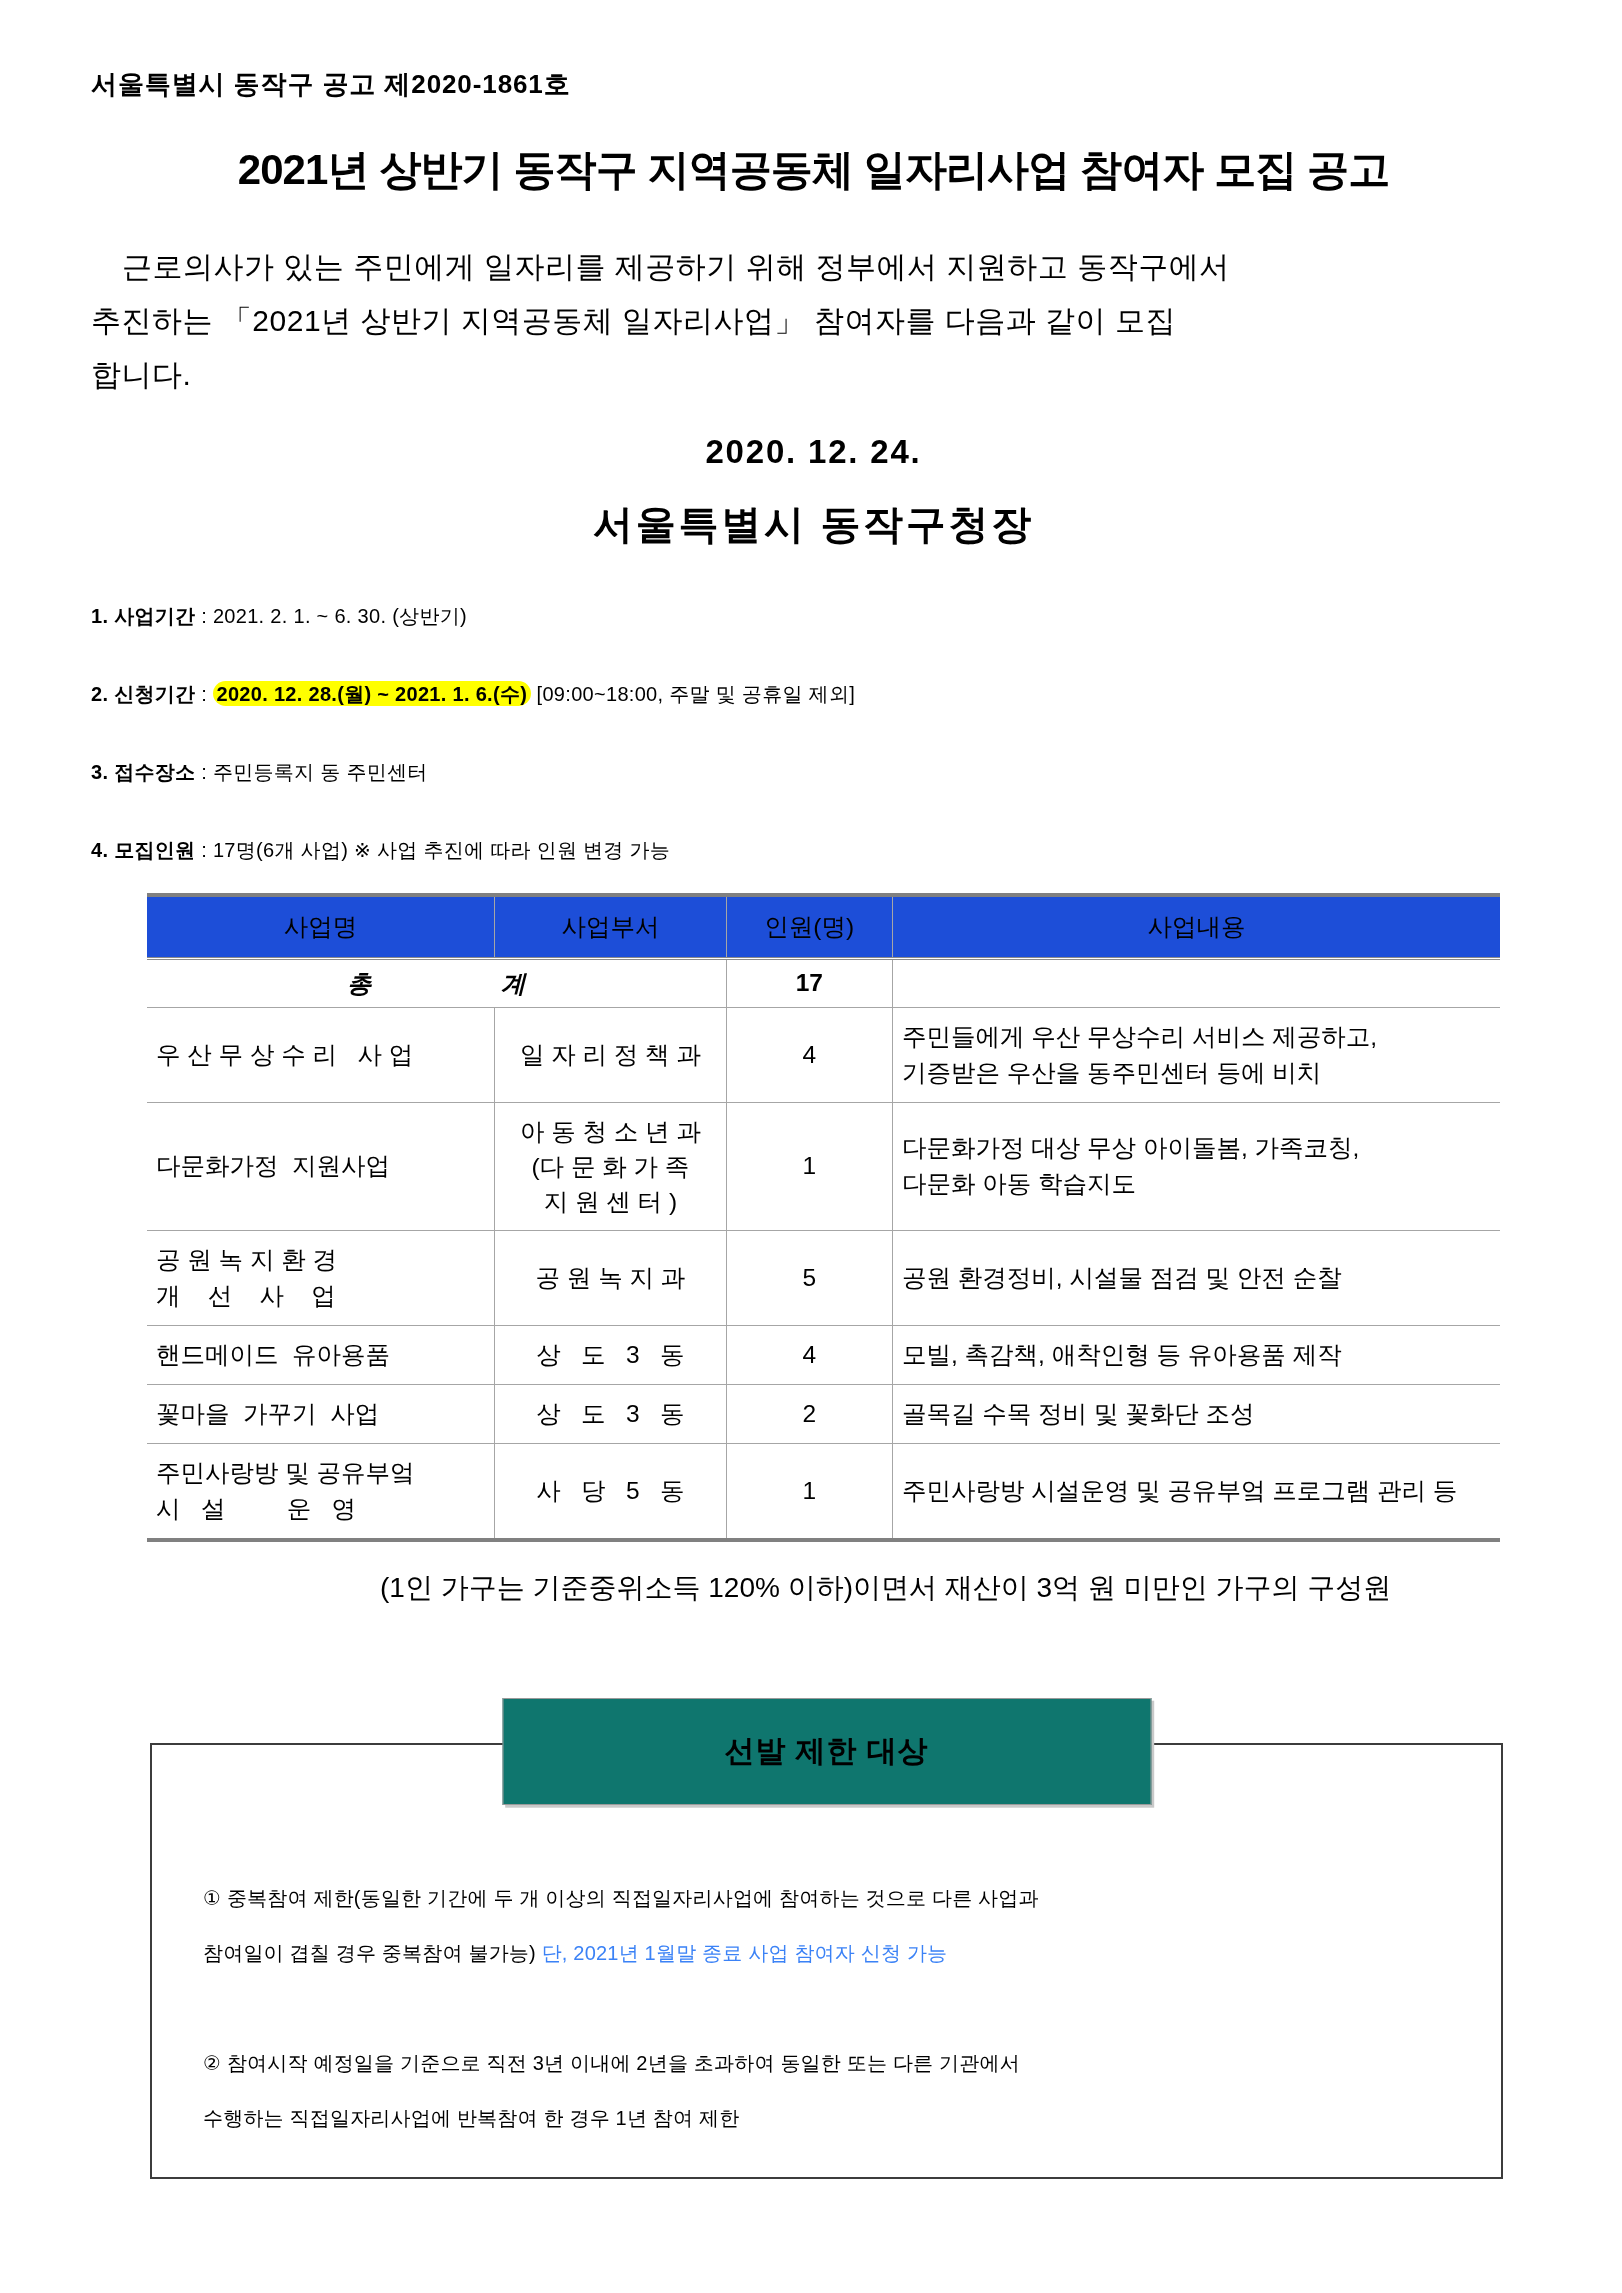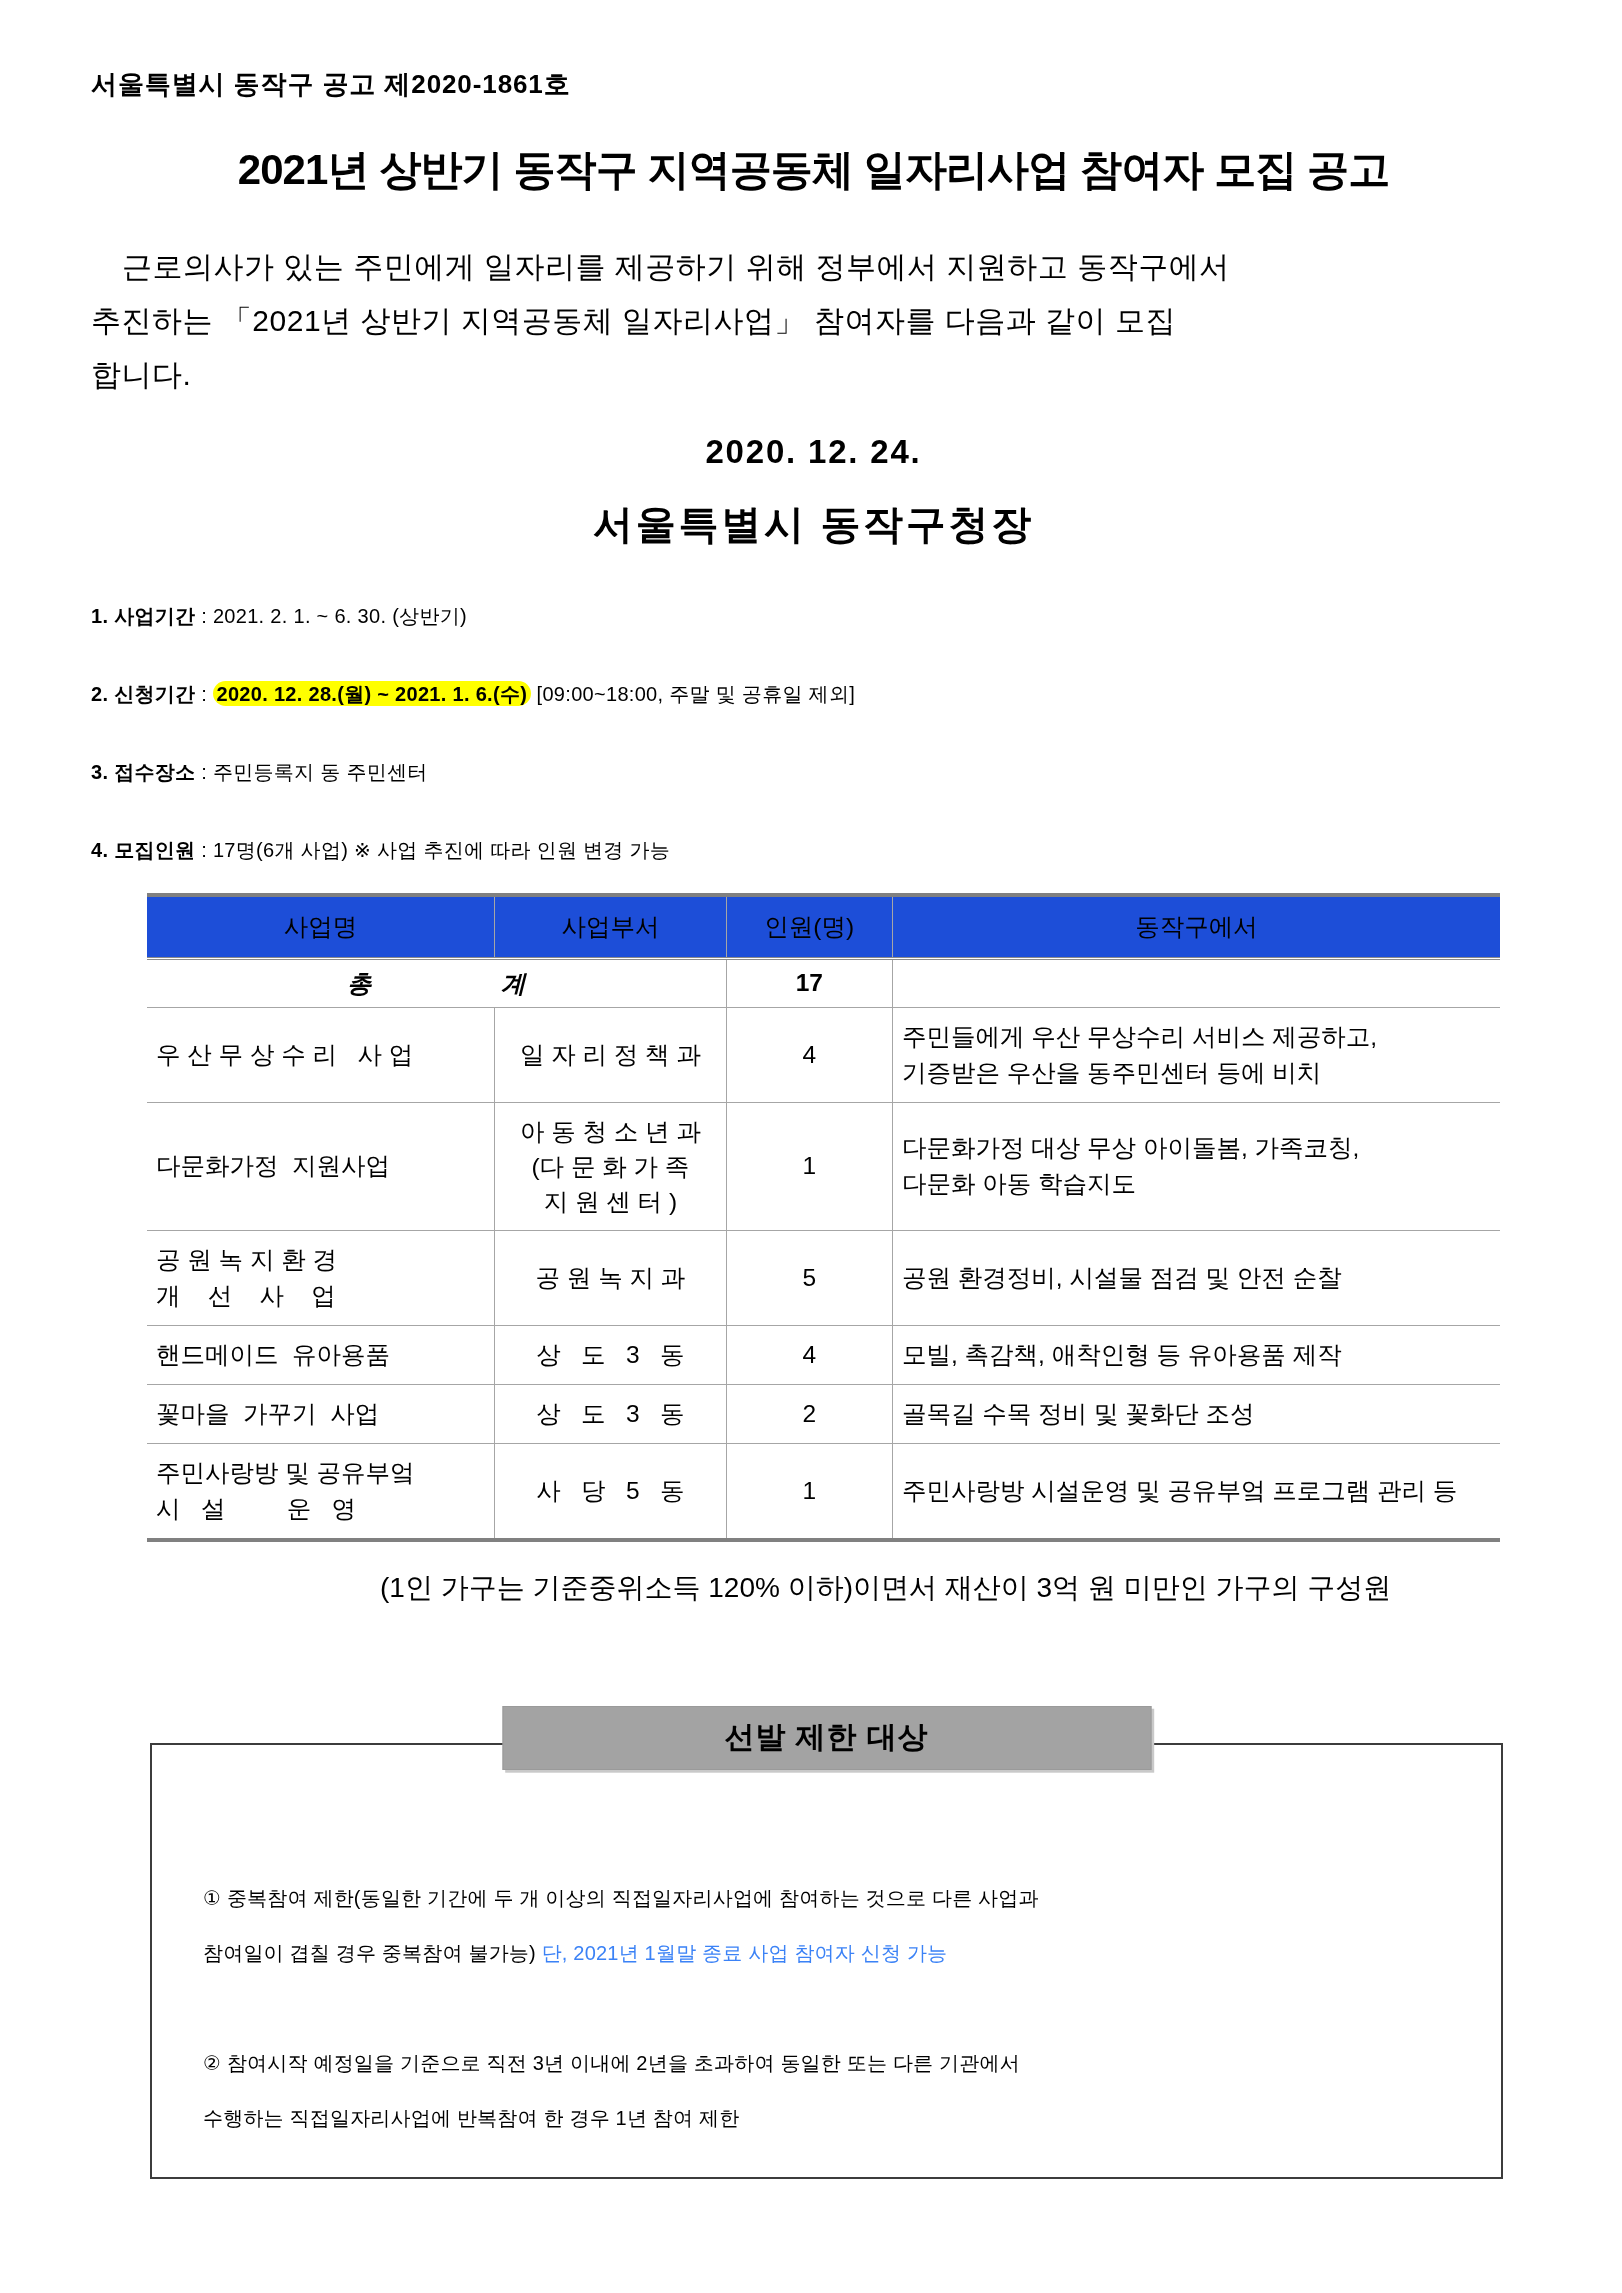--- a/index.html
+++ b/index.html
@@ -57,22 +57,22 @@
   td.desc{white-space:pre-line;line-height:36px;padding-left:14.5px;}
   td.pre{white-space:pre;text-align:center;font-style:italic;}
 
   .elig{margin-top:58px;font-size:28px;letter-spacing:0.2px;}
   .elig .lbl{font-weight:800;font-size:29px;}
   .elig-line2{margin:27px 0 0 289px;font-size:28px;}
 
   .restrict-wrap{position:relative;margin:91px 0 0 59px;width:1353px;padding-top:45px;box-sizing:border-box;}
   .restrict-box{border:2.7px solid #3c3c3c;padding:71px 23.6px 31px 18px;box-sizing:border-box;}
   .restrict-title{
-    position:absolute;top:8px;left:50%;transform:translateX(-50%);
-    width:649px;height:64px;background:#a3a3a3;border:1.8px solid #9a9a9a;
+    position:absolute;top:0;left:50%;transform:translateX(-50%);
+    width:649px;height:107px;background:#0f766e;border:1.8px solid #9a9a9a;
     box-shadow:2.7px 2.7px 0 #c9c9c9;
     display:flex;align-items:center;justify-content:center;
     font-size:30px;font-weight:800;letter-spacing:0.9px;
     box-sizing:border-box;z-index:2;
   }
   .r-item{font-size:20px;line-height:55px;padding-left:33px;text-indent:-33px;white-space:pre-line;letter-spacing:0.2px;}
   .r-item .blue{color:#3b82f6;}
 </style>
 </head>
 <body>
@@ -112,21 +112,21 @@
         <col class="c1">
         <col class="c2">
         <col class="c3">
         <col class="c4">
       </colgroup>
     <thead>
       <tr>
         <th>사업명</th>
         <th>사업부서</th>
         <th>인원(명)</th>
-        <th>동작구에서</th>
+        <th>사업내용</th>
       </tr>
     </thead>
     <tbody>
       <tr class="total">
         <td class="pre" colspan="2">총                   계</td>
         <td class="cnt">17</td>
         <td class="desc"></td>
       </tr>
       <tr>
         <td class="name">우 산 무 상 수 리   사 업</td>

